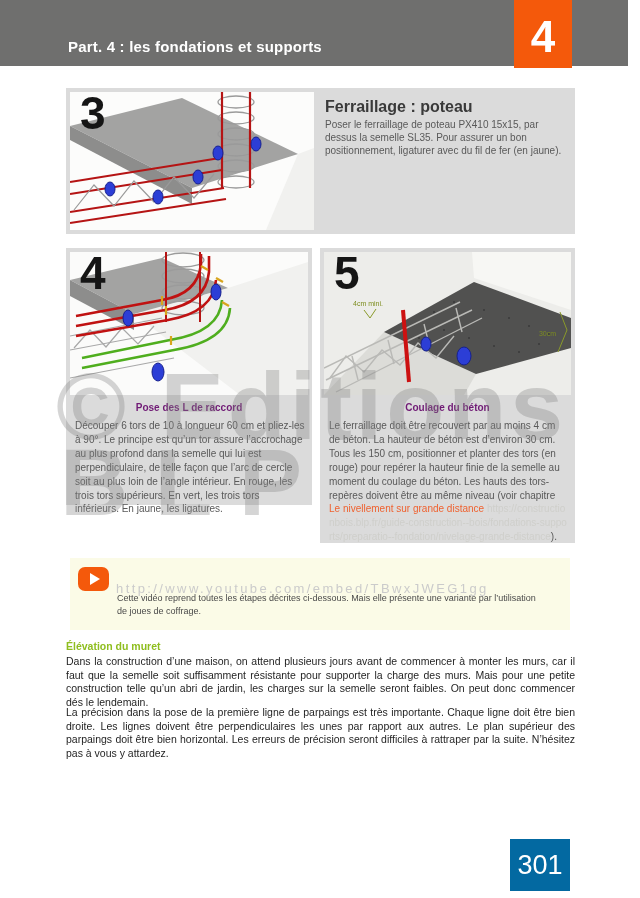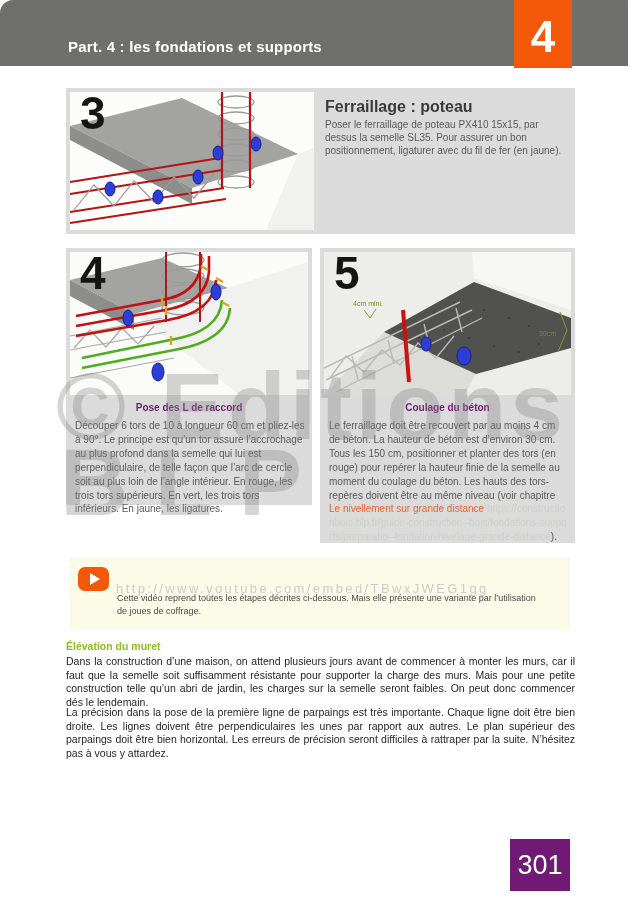--- a/index.html
+++ b/index.html
@@ -1,17 +1,17 @@
 <!DOCTYPE html>
 <html><head>
 <meta charset="utf-8">
 <style>
   * { margin:0; padding:0; box-sizing:border-box; }
   body { background:#ffffff; font-family:"Liberation Sans", sans-serif; }
-  .page { position:relative; width:640px; height:898px; background:#ffffff; overflow:hidden; margin:0 auto;border-radius:13px; }
+  .page { position:relative; width:640px; height:898px; background:#ffffff; overflow:hidden; margin:0 auto; }
 
   
   .header-bar { position:absolute; left:0; top:0; width:628px; height:66px; background:#6f6f6e; }
   .header-title { position:absolute; left:68px; top:38px; font-size:15px; font-weight:bold; color:#ffffff; letter-spacing:0.2px; }
   .chapter-badge { position:absolute; left:514px; top:0; width:58px; height:68px; background:#f4590b; color:#ffffff;
     font-size:44px; font-weight:bold; display:flex; align-items:center; justify-content:center; padding-top:6px; }
 
   
   .box { position:absolute; background:#dbdbdb; }
   .step3 { left:66px; top:88px; width:509px; height:146px; }
@@ -49,21 +49,21 @@
 
   
   .sec-heading { position:absolute; left:66px; top:640px; font-size:10.5px; font-weight:bold; color:#8fbe1f; }
   .body-para { position:absolute; left:66px; width:509px; font-size:10.5px; line-height:13.6px; color:#1f1f1f; text-align:justify; }
   .p1 { top:655px; }
   .p2 { top:706px; }
 
   
   .footer-crumb { position:absolute; left:66px; top:860px; font-size:7.5px; color:#b5b5b5; }
   .crumb-bold { font-weight:bold; color:#8c8c8c; }
-  .page-num { position:absolute; left:510px; top:839px; width:60px; height:52px; background:#701a75; color:#ffffff;
+  .page-num { position:absolute; left:510px; top:839px; width:60px; height:52px; background:#0369a1; color:#ffffff;
     font-size:27px; display:flex; align-items:center; justify-content:center; }
 
   
   .wm { position:absolute; font-weight:bold; color:rgba(132,132,132,0.34); pointer-events:none; z-index:50; white-space:nowrap; }
   .wm1 { left:56px; top:352px; font-size:95px; letter-spacing:4px; }
   .wm2 { left:60px; top:428px; font-size:95px; letter-spacing:26px; }
 </style>
 </head>
 <body>
 

